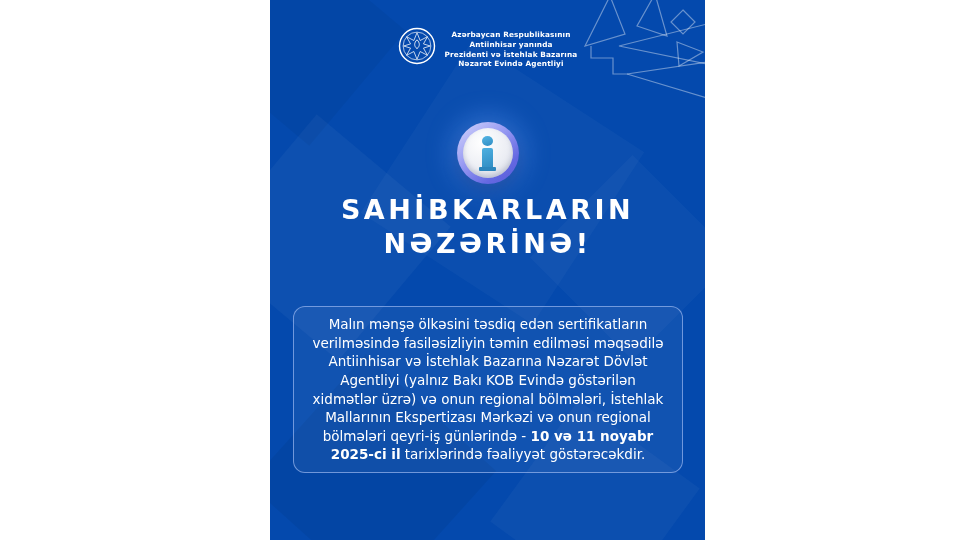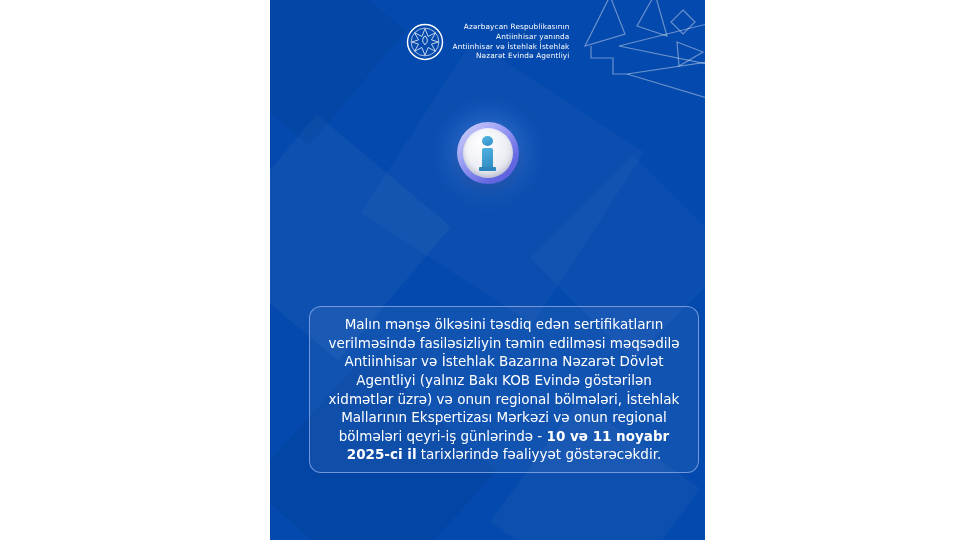--- a/index.html
+++ b/index.html
@@ -20,22 +20,22 @@
   .wm6 { left:-45px;  top:-35px; width:150px; height:150px; background:rgba(0,0,0,0.040);       transform:rotate(40deg); }
 
   .ornament { position:absolute; right:0; top:0; }
 
   
   .logo-row {
     position:absolute; top:22px; left:0; right:0;
     display:flex; justify-content:center; align-items:center; gap:9px;
   }
   .logo-text {
-    color:#ffffff; font-size:7.3px; font-weight:normal;
-    line-height:9.8px; letter-spacing:0.15px; text-align:right;
+    color:#ffffff; font-size:7.3px; font-weight:bold;
+    line-height:9.8px; letter-spacing:0.15px; text-align:center;margin-top:8px;
   }
 
   
   .info-badge {
     position:absolute; top:122px; left:50%; margin-left:-31px;
     width:62px; height:62px; border-radius:50%;
     background:linear-gradient(140deg,#c9cbfa 8%,#9a9df3 40%,#6468e2 75%,#585cd6 100%);
     box-shadow:0 0 26px 5px rgba(100,160,255,0.45), 0 6px 14px rgba(0,10,60,0.35);
   }
   .info-inner {
@@ -56,21 +56,20 @@
     font-size:27px; font-weight:bold; letter-spacing:3.5px; line-height:34px;
   }
 
   
   .notice-box {
     position:absolute; left:23px; top:306px; width:390px; height:167px;
     box-sizing:border-box; border:1px solid rgba(165,190,245,0.65); border-radius:12px;
     background:rgba(255,255,255,0.055);
     display:flex; align-items:center; justify-content:center;
     padding:10px 14px;
-    margin-left:16px;
   }
   .notice-text {
     margin:0; color:#ffffff; font-size:13.5px; line-height:18.6px; text-align:center;
   }
   .notice-text strong { font-weight:bold; }
 </style>
 </head>
 <body>
 
 <div class="stage">
@@ -101,36 +100,38 @@
         <g stroke="#ffffff" fill="none">
           <circle cx="20" cy="20" r="18.4" stroke-width="1.5"></circle>
           <circle cx="20" cy="20" r="14.6" stroke-width="0.7"></circle>
           <path stroke-width="0.8" d="M20 6 L23.3 14.2 L31 10.2 L26.8 17.8 L34 20 L26.8 22.2 L31 29.8 L23.3 25.8 L20 34 L16.7 25.8 L9 29.8 L13.2 22.2 L6 20 L13.2 17.8 L9 10.2 L16.7 14.2 Z"></path>
           <path stroke-width="0.9" d="M20 13.5 C23.2 16.6 23.3 20.2 20 22.8 C16.7 20.2 16.8 16.6 20 13.5 Z"></path>
         </g>
       </svg>
       <div class="logo-text">
         <div>Azərbaycan Respublikasının</div>
         <div>Antiinhisar yanında</div>
-        <div>Antiinhisar və İstehlak İstehlak</div>
+        <div>Prezidenti və İstehlak Bazarına</div>
         <div>Nəzarət Evində Agentliyi</div>
       </div>
     </div>
 
     <div class="info-badge">
       <div class="info-inner">
         <div class="i-glyph">
           <div class="i-dot"></div>
           <div class="i-stem"></div>
           <div class="i-base"></div>
         </div>
       </div>
     </div>
 
     <div class="title">
+      <div>SAHİBKARLARIN</div>
+      <div>NƏZƏRİNƏ!</div>
     </div>
 
     <div class="notice-box">
       <p class="notice-text"><span>Malın mənşə ölkəsini təsdiq edən sertifikatların verilməsində fasiləsizliyin təmin edilməsi məqsədilə Antiinhisar və İstehlak Bazarına Nəzarət Dövlət Agentliyi (yalnız Bakı KOB Evində göstərilən xidmətlər üzrə) və onun regional bölmələri, İstehlak Mallarının Ekspertizası Mərkəzi və onun regional bölmələri qeyri-iş günlərində - </span><strong>10 və 11 noyabr 2025-ci il</strong><span> tarixlərində fəaliyyət göstərəcəkdir.</span></p>
     </div>
 
   </div>
 </div>
 
 </body></html>

